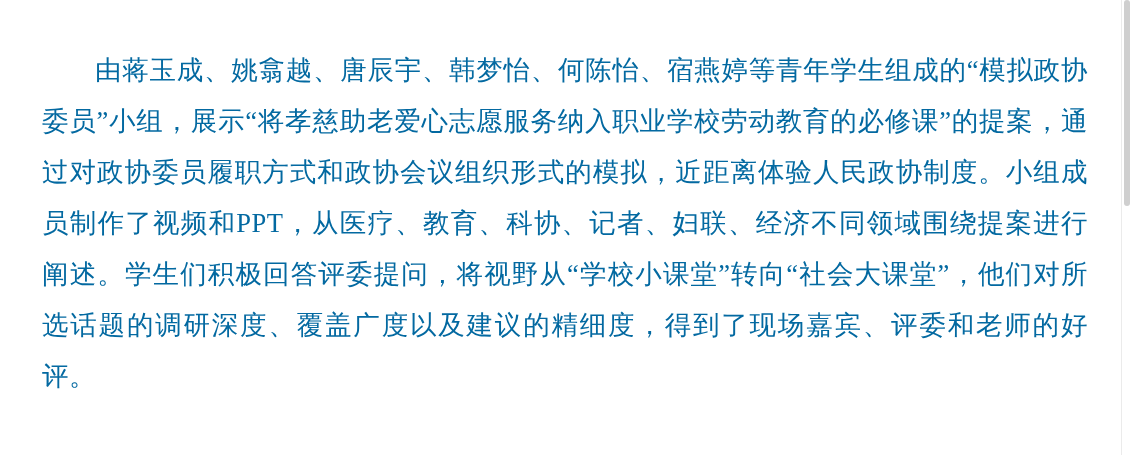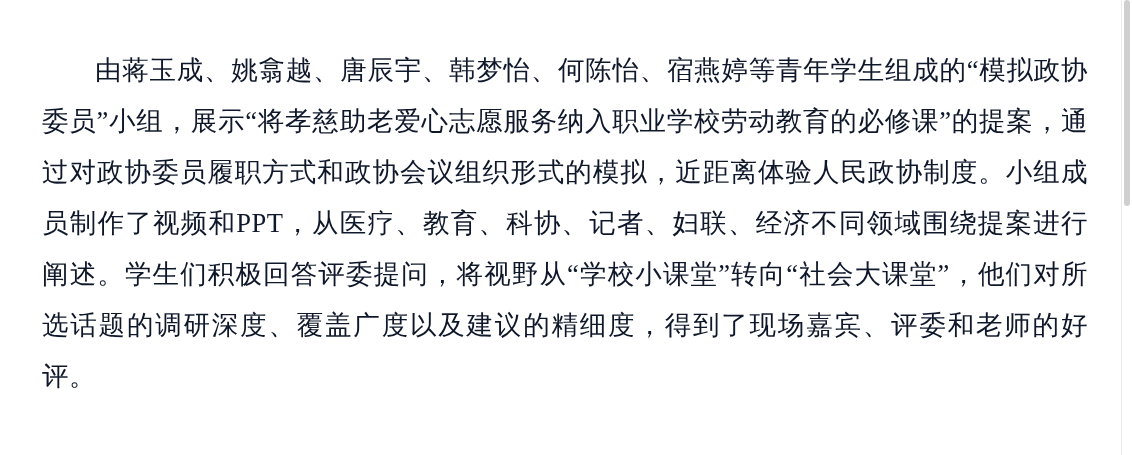--- a/index.html
+++ b/index.html
@@ -22,21 +22,21 @@
   }
   .doc-body {
     position: absolute;
     left: 42px;
     top: 18px;
     width: 1046px;
   }
   .paragraph {
     font-size: 26.5px;
     line-height: 51px;
-    color: #0f172a;
+    color: #0369a1;
     text-align: justify;
     text-align-last: left;
     text-indent: 2em;
     letter-spacing: 0.6px;
     font-family: "Liberation Serif", "DejaVu Serif", serif;
     white-space: normal;
     word-break: break-all;
   }
   .scroll-track {
     position: absolute;

